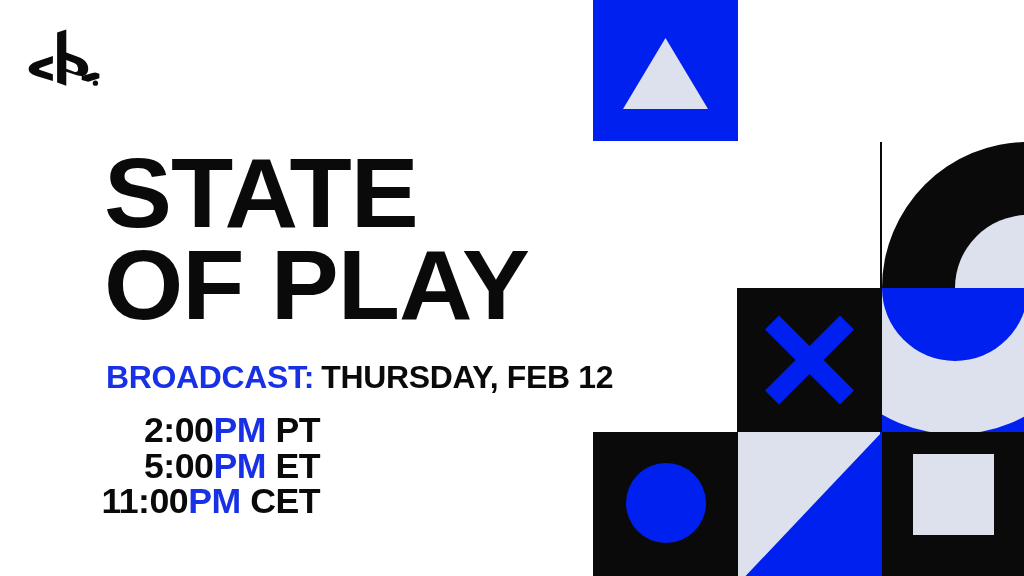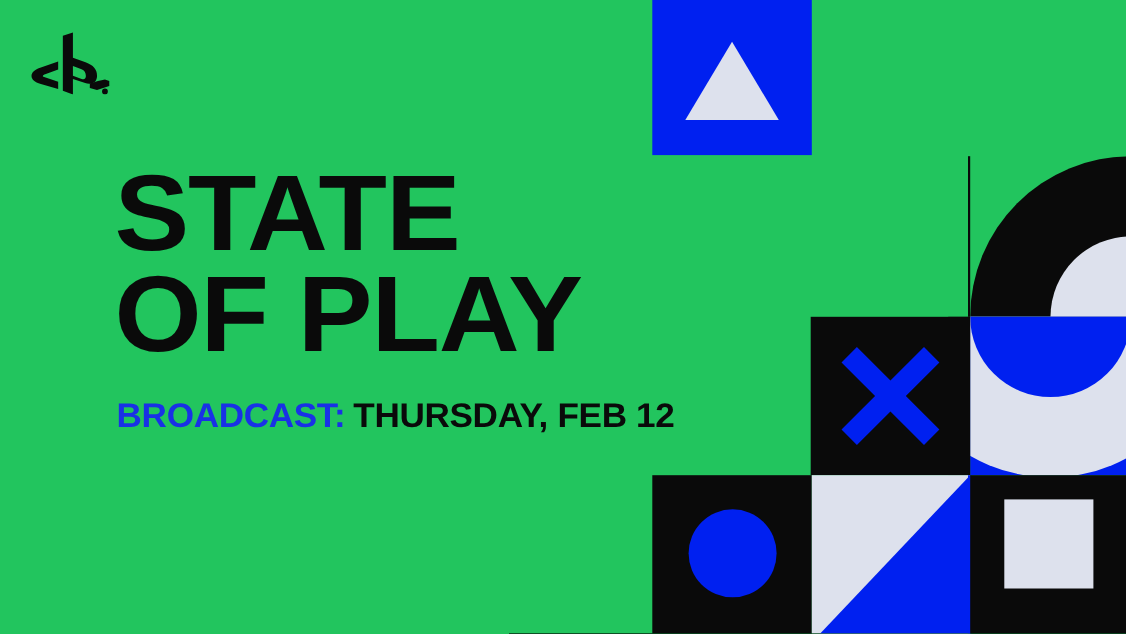--- a/index.html
+++ b/index.html
@@ -5,21 +5,21 @@
   html, body {
     margin: 0;
     padding: 0;
     background: #000;
   }
   #stage {
     position: relative;
     width: 1024px;
     height: 576px;
     overflow: hidden;
-    background: #22c55e;
+    background: #ffffff;
     font-family: "Liberation Sans", sans-serif;
     -webkit-font-smoothing: antialiased;
   }
 
   
   #ps-logo {
     position: absolute;
     left: 28px;
     top: 28px;
     width: 72px;
@@ -220,20 +220,25 @@
 
   <div id="headline">
     <span class="title-line" id="title-line-1">STATE</span>
     <span class="title-line" id="title-line-2">OF PLAY</span>
   </div>
 
   <div id="broadcast-line">
     <span id="broadcast-label">BROADCAST:</span><span id="broadcast-value">THURSDAY, FEB 12</span>
   </div>
 
+  <div id="times">
+    <span class="time-row"><span>2:00</span><span class="time-ampm">PM</span> <span class="time-zone">PT</span></span>
+    <span class="time-row"><span>5:00</span><span class="time-ampm">PM</span> <span class="time-zone">ET</span></span>
+    <span class="time-row"><span>11:00</span><span class="time-ampm">PM</span> <span class="time-zone">CET</span></span>
+  </div>
 
   <div class="tile" id="tile-triangle">
     <svg viewBox="0 0 145 149" xmlns="http://www.w3.org/2000/svg">
       <polygon points="72.5,46 115,117 30,117" fill="#dde1ed"></polygon>
     </svg>
   </div>
 
   <div class="tile" id="tile-black-upper"></div>
   <div class="tile" id="tile-black-midleft"></div>
 

